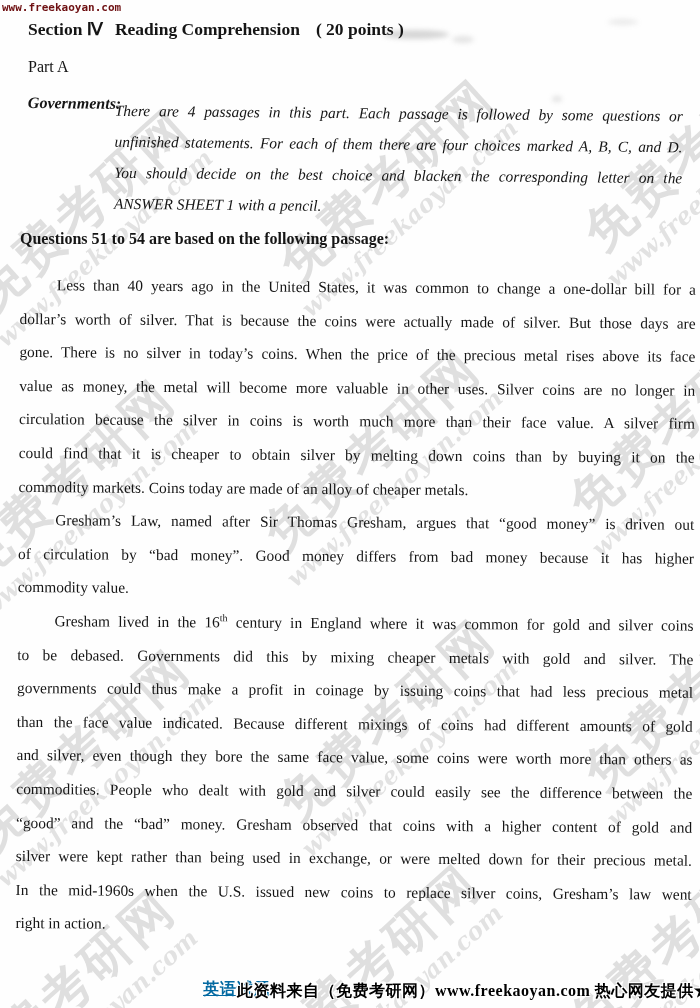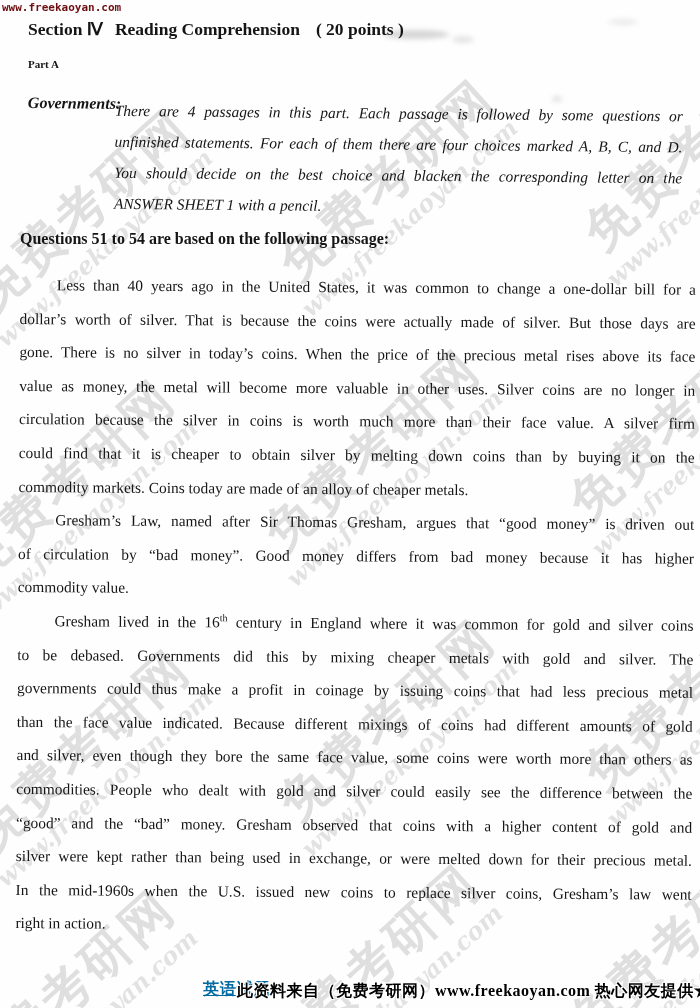--- a/index.html
+++ b/index.html
@@ -30,21 +30,21 @@
   .content{position:absolute; inset:0; z-index:2;}
   .top-url{
     position:absolute; left:2px; top:1px;
     font-family:"DejaVu Sans Mono", monospace;
     font-weight:bold; font-size:11px; letter-spacing:0px;
     color:#6e1012;
   }
   .heading{position:absolute; left:28px; top:19px; font-weight:bold; font-size:17.5px; white-space:nowrap;}
   .heading .seg1{margin-right:12px;}
   .heading .seg2{margin-right:16px;}
-  .part-label{position:absolute; left:28px; top:58px; font-weight:bold; font-size:11px;text-align:right;}
+  .part-label{position:absolute; left:28px; top:58px; font-weight:normal; font-size:16px;text-align:right;}
   .directions{
     position:absolute; left:28px; top:94px; width:655px;
     transform:rotate(0.55deg); transform-origin:left top;
   }
   .dir-label{position:absolute; left:0; top:0; font-weight:bold; font-style:italic; font-size:16px;}
   .dir-lines{margin-left:87px; font-style:italic; font-size:15.4px; line-height:31px;}
   .dir-lines .pline{height:31px;}
   .questions-header{position:absolute; left:20px; top:230px; font-weight:bold; font-size:16px;}
   .passage{
     position:absolute; left:20px; top:268px; width:676px;

